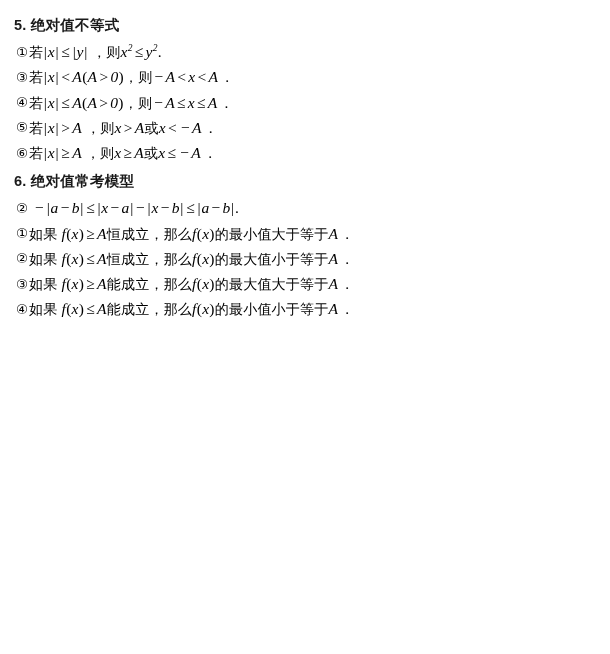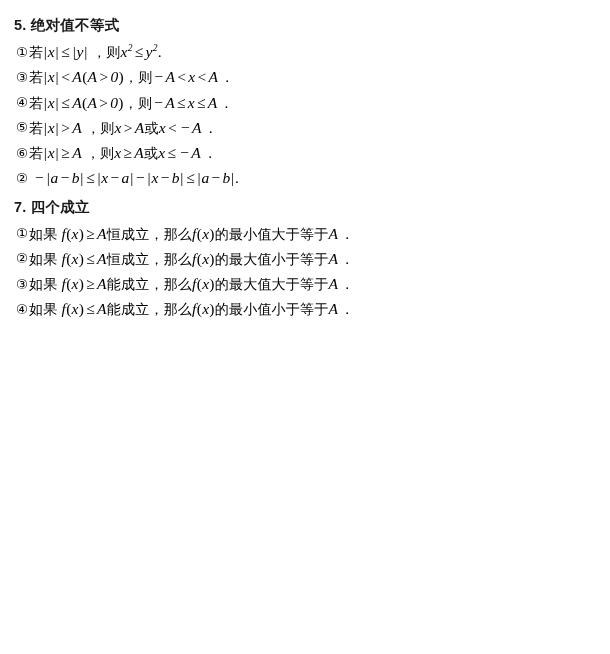--- a/index.html
+++ b/index.html
@@ -107,29 +107,29 @@
   </div>
 
   <div class="item">
     <span class="marker">⑤</span><span class="cn">若</span><span class="math"><span class="bar">|</span>x<span class="bar">|</span><span class="op">&gt;</span>A</span><span class="sp"></span><span class="cn">，则</span><span class="math">x<span class="op">&gt;</span>A</span><span class="cn">或</span><span class="math">x<span class="op">&lt;</span><span class="op">−</span>A<span class="spw"></span><span class="dot">.</span></span>
   </div>
 
   <div class="item">
     <span class="marker">⑥</span><span class="cn">若</span><span class="math"><span class="bar">|</span>x<span class="bar">|</span><span class="op">≥</span>A</span><span class="sp"></span><span class="cn">，则</span><span class="math">x<span class="op">≥</span>A</span><span class="cn">或</span><span class="math">x<span class="op">≤</span><span class="op">−</span>A<span class="spw"></span><span class="dot">.</span></span>
   </div>
 
+  <div class="section-head">
+    <span class="num">6.</span><span>绝对值常考模型</span>
+  </div>
 
 
   <div class="item">
     <span class="marker">②</span><span class="sp"></span><span class="math"><span class="op">−</span><span class="bar">|</span>a<span class="op">−</span>b<span class="bar">|</span><span class="op">≤</span><span class="bar">|</span>x<span class="op">−</span>a<span class="bar">|</span><span class="op">−</span><span class="bar">|</span>x<span class="op">−</span>b<span class="bar">|</span><span class="op">≤</span><span class="bar">|</span>a<span class="op">−</span>b<span class="bar">|</span><span class="dot">.</span></span>
   </div>
 
-  <div class="section-head">
-    <span class="num">7.</span><span>四个成立</span>
-  </div>
 
   <div class="item">
     <span class="marker">①</span><span class="cn">如果</span><span class="sp"></span><span class="math">f<span class="paren">(</span>x<span class="paren">)</span><span class="op">≥</span>A</span><span class="cn">恒成立，那么</span><span class="math">f<span class="paren">(</span>x<span class="paren">)</span></span><span class="cn">的最小值大于等于</span><span class="math">A<span class="spw"></span><span class="dot">.</span></span>
   </div>
 
   <div class="item">
     <span class="marker">②</span><span class="cn">如果</span><span class="sp"></span><span class="math">f<span class="paren">(</span>x<span class="paren">)</span><span class="op">≤</span>A</span><span class="cn">恒成立，那么</span><span class="math">f<span class="paren">(</span>x<span class="paren">)</span></span><span class="cn">的最大值小于等于</span><span class="math">A<span class="spw"></span><span class="dot">.</span></span>
   </div>
 
   <div class="item">

